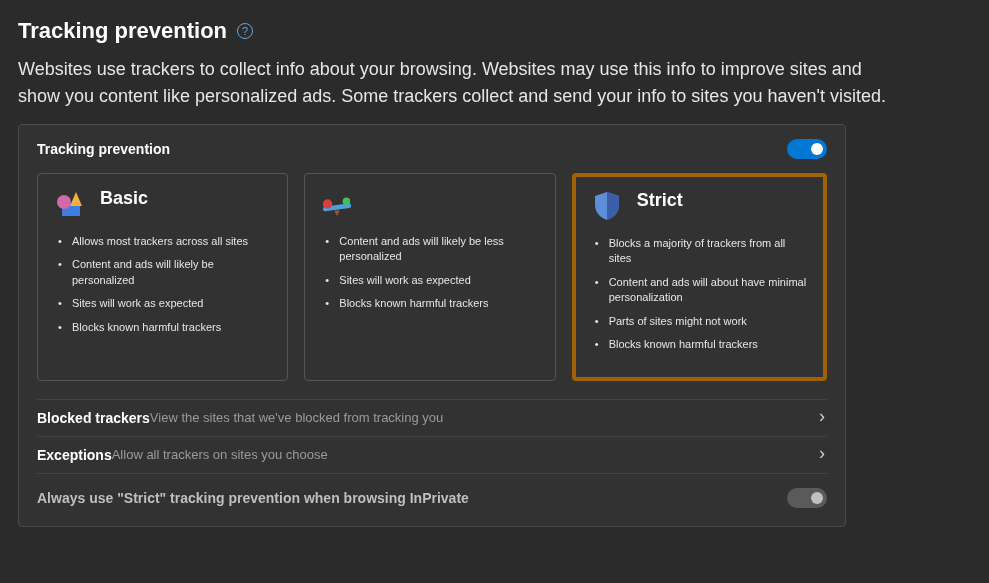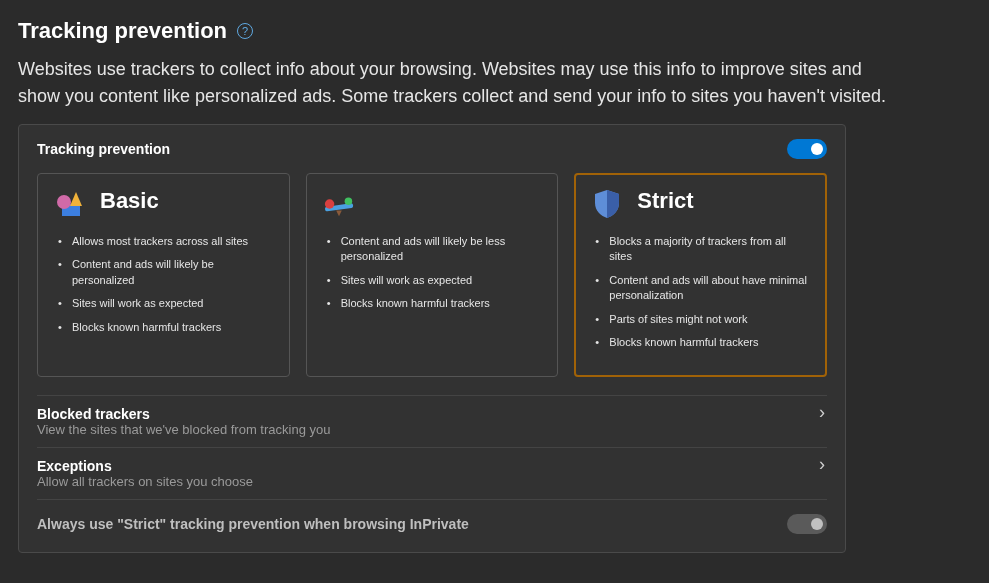--- a/index.html
+++ b/index.html
@@ -54,40 +54,40 @@
     .cards { display: flex; gap: 16px; margin-bottom: 18px; }
     .card {
       flex: 1;
       border: 1px solid #555;
       border-radius: 4px;
       padding: 14px 16px 18px 16px;
       cursor: pointer;
       background: #323232;
     }
     .card.selected {
-      border: 2px solid #a16207;
+      border: 4px solid #a16207;
       padding: 13px 15px 17px 15px;
     }
     .card-head { display: flex; align-items: flex-start; gap: 14px; margin-bottom: 14px; }
     .card-icon { width: 32px; height: 32px; flex-shrink: 0; display: flex; align-items: center; justify-content: center; }
-    .card-title { font-size: 22px; font-weight: 600; }
+    .card-title { font-size: 18px; font-weight: 600; }
     .card-sub { font-size: 12px; color: #cfcfcf; margin-top: 2px; }
     .card ul { list-style: none; padding-left: 4px; }
     .card li {
       font-size: 11px; color: #e6e6e6; line-height: 1.4;
       padding-left: 14px; position: relative; margin-bottom: 8px;
     }
     .card li::before {
       content: "•"; position: absolute; left: 0; top: 0; color: #e6e6e6;
     }
 
     .row {
       padding: 10px 0 10px 0;
       border-top: 1px solid #444;
-      display: flex; flex-direction: column; position: relative;
+      display: flex; flex-direction: row; position: relative;
       cursor: pointer;
     }
     .row:first-of-type { border-top: none; }
     .row.inline { flex-direction: row; align-items: center; justify-content: space-between; padding: 14px 0 4px 0; }
     .row-title { font-weight: 600; font-size: 14px; color: #fff; }
     .row.inline .row-title { color: #bfbfbf; }
     .row-sub { font-size: 13px; color: #9a9a9a; }
     .chevron {
       position: absolute; right: 2px; top: 6px; color: #cfcfcf; font-size: 18px;
     }

